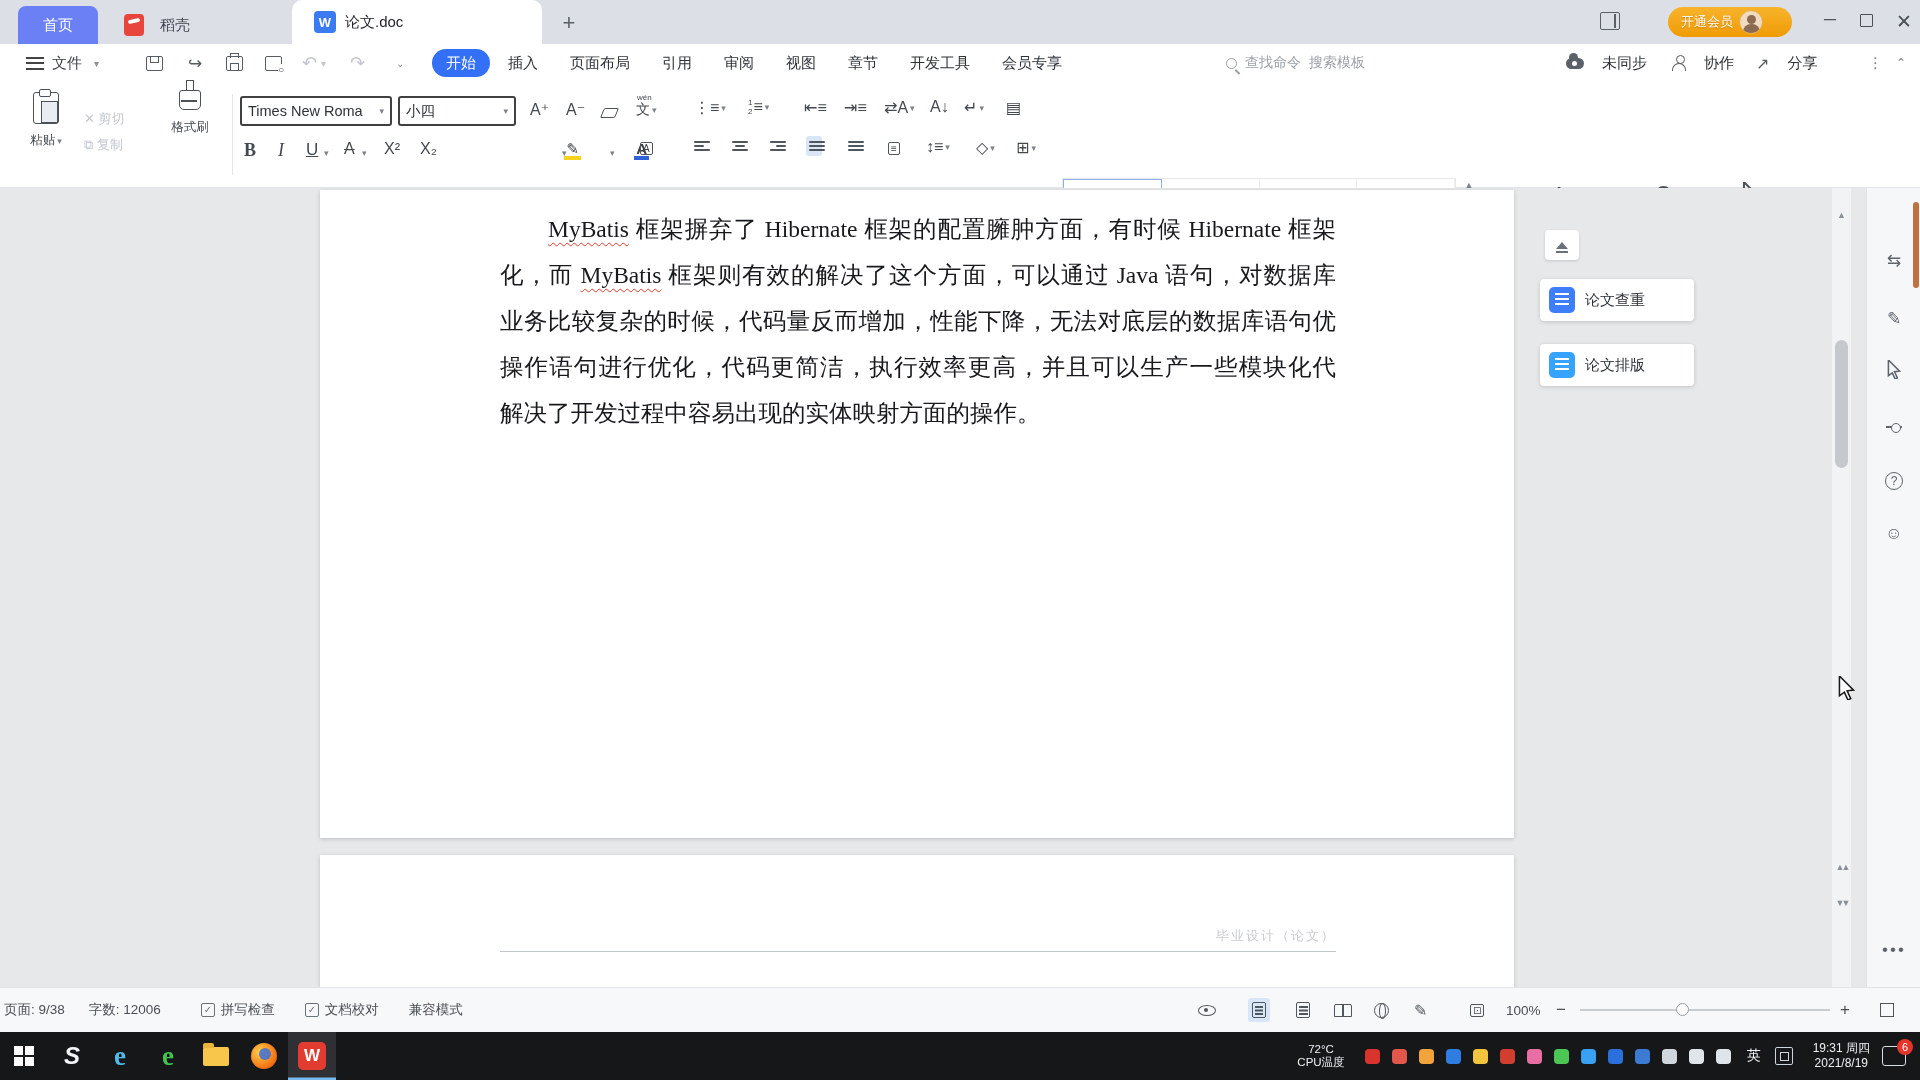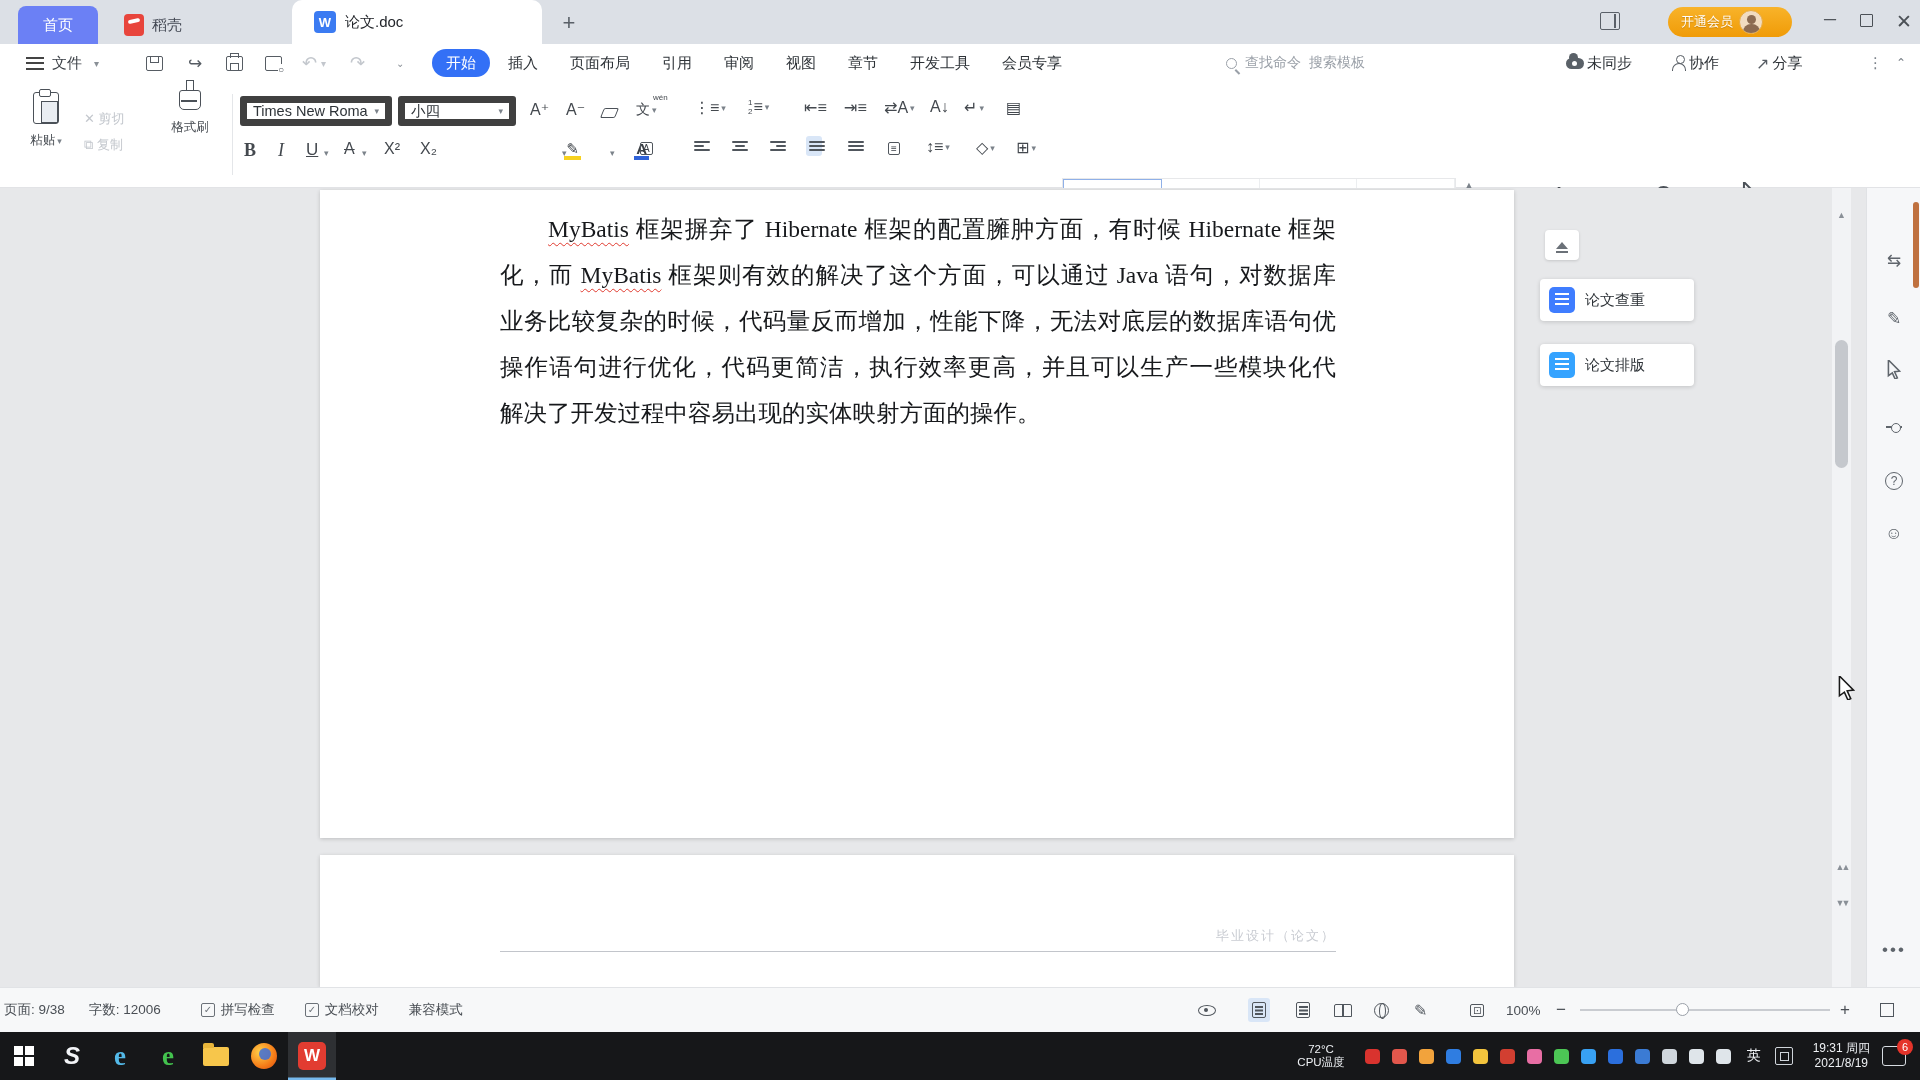--- a/index.html
+++ b/index.html
@@ -5,21 +5,21 @@
   * { margin:0; padding:0; box-sizing:border-box; }
   html,body { width:1920px; height:1080px; overflow:hidden; }
   body { font-family:"Liberation Sans","DejaVu Sans",sans-serif; color:#3a3f45; }
   .abs { position:absolute; }
   #app { position:relative; width:1920px; height:896px; background:#f0abfc; }
 
   
   #tabbar { position:absolute; left:0; top:0; width:1920px; height:44px; background:#dce0e6; }
   .tab-home { position:absolute; left:18px; top:6px; width:80px; height:38px; background:#6b80f5; color:#fff;
     border-radius:8px 8px 0 0; font-size:15px; display:flex; align-items:center; justify-content:center; }
-  .tab-docer { position:absolute; left:108px; top:6px; width:150px; height:38px; display:flex; align-items:center; gap:8px; padding-left:16px; font-size:15px; color:#3f4450; }
+  .tab-docer { position:absolute; left:108px; top:6px; width:150px; height:38px; display:flex; align-items:center; gap:16px; padding-left:16px; font-size:15px; color:#3f4450; }
   .docer-ic { width:20px; height:22px; background:#e8453c; border-radius:4px; position:relative; }
   .docer-ic::after { content:""; position:absolute; left:4px; top:5px; width:12px; height:4px; border-radius:3px; background:#fff; transform:rotate(-12deg); }
   .tab-doc { position:absolute; left:292px; top:0; width:250px; height:44px; background:#fff; border-radius:10px 10px 0 0;
     display:flex; align-items:center; gap:9px; padding-left:22px; font-size:15px; color:#23262b; }
   .wps-ic { width:22px; height:22px; background:#3b7bf2; border-radius:4px; color:#fff; font-size:13px; font-weight:bold; display:flex; align-items:center; justify-content:center; }
   .tab-add { position:absolute; left:556px; top:10px; font-size:22px; color:#5a6068; width:26px; text-align:center; }
   .layout-btn { position:absolute; left:1600px; top:12px; width:20px; height:18px; border:1.6px solid #5a6068; border-radius:2px; }
   .layout-btn::after { content:""; position:absolute; right:3px; top:1px; bottom:1px; width:1.6px; background:#5a6068; }
   .gold-pill { position:absolute; left:1668px; top:7px; width:124px; height:30px; border-radius:15px;
     background:linear-gradient(#f8b32a,#f09b07); display:flex; align-items:center; padding-left:13px; gap:6px; }
@@ -47,37 +47,37 @@
   .menu-tab.active { background:#3370f6; color:#fff; }
   .srch { color:#9aa0a8; font-size:14px; display:flex; align-items:center; gap:8px; }
   .mag { width:11px; height:11px; border:1.7px solid #9aa0a8; border-radius:50%; position:relative; }
   .mag::after { content:""; position:absolute; left:9px; top:10px; width:6px; height:1.7px; background:#9aa0a8; transform:rotate(45deg); transform-origin:0 0; }
   .ic-cloud { width:18px; height:11px; background:#5a6168; border-radius:6px; position:relative; }
   .ic-cloud::before { content:""; position:absolute; left:3px; top:-5px; width:9px; height:9px; border-radius:50%; background:#5a6168; }
   .ic-cloud::after { content:""; position:absolute; left:6px; top:3px; width:5px; height:5px; border-radius:50%; background:#fff; }
   .ic-person { width:14px; height:16px; position:relative; }
   .ic-person::before { content:""; position:absolute; left:3.5px; top:0; width:7px; height:7px; border:1.6px solid #565c63; border-radius:50%; }
   .ic-person::after { content:""; position:absolute; left:0; top:8px; width:12px; height:7px; border:1.6px solid #565c63; border-bottom:none; border-radius:7px 7px 0 0; }
-  .mtext { margin-left:3px; color:#2e3338; }
+  .mtext { margin-left:18px; color:#2e3338; }
 
   
   #toolbar { position:absolute; left:0; top:82px; width:1920px; height:106px; background:#fff; border-bottom:1px solid #e2e3e6; font-size:13px; }
   .tlabel { font-size:12.5px; color:#44494f; }
   .ic-clip { width:26px; height:32px; border:1.8px solid #4b5158; border-radius:3px; position:relative; }
   .ic-clip::before { content:""; position:absolute; left:5px; top:-4px; width:10px; height:6px; background:#fff; border:1.8px solid #4b5158; border-radius:2px; }
   .ic-clip::after { content:""; position:absolute; left:7px; top:8px; width:15px; height:20px; background:#e9edf2; border:1.6px solid #4b5158; }
   .ic-brush { width:22px; height:20px; border:1.8px solid #4b5158; border-radius:3px 3px 5px 5px; position:relative; margin-top:10px; }
   .ic-brush::before { content:""; position:absolute; left:6px; top:-11px; width:6px; height:10px; border:1.8px solid #4b5158; border-bottom:none; }
   .ic-brush::after { content:""; position:absolute; left:1px; top:9px; width:16px; height:1.8px; background:#4b5158; }
-  .fontbox { border:7px solid #404040; border-radius:3px; height:30px; display:flex; align-items:center; padding:0 6px; color:#2e3338; font-size:14.5px; justify-content:space-between; }
+  .fontbox { border:2px solid #404040; border-radius:3px; height:30px; display:flex; align-items:center; padding:0 6px; color:#2e3338; font-size:14.5px; justify-content:space-between; }
   .tbi { color:#44494f; font-size:16px; display:inline-flex; align-items:center; justify-content:center; }
   .dArr { font-size:9px; color:#7b828a; margin-left:2px; }
   .ic-eraser { width:15px; height:10px; border:1.7px solid #4b5158; border-radius:2px; transform:skewX(-22deg); }
   .wen { position:relative; font-size:14px; }
-  .wen i { position:absolute; left:1px; top:-8px; font-size:8px; font-style:normal; color:#44494f;margin-left:16px; }
+  .wen i { position:absolute; left:1px; top:-8px; font-size:8px; font-style:normal; color:#44494f; }
   .al { display:inline-flex; flex-direction:column; gap:2.5px; width:16px; padding:3px 0; }
   .al i { height:1.7px; background:#50565d; width:16px; border-radius:1px; }
   .al.l i:nth-child(even){ width:10px; }
   .al.c i:nth-child(even){ width:10px; align-self:center; }
   .al.r i:nth-child(even){ width:10px; align-self:flex-end; }
   .btn-on { background:#d9e6f7; border-radius:3px; }
   .colorA { position:relative; font-size:15px; font-weight:bold; color:#3a3f45; padding:0 2px; }
   .colorA::after { content:""; position:absolute; left:0; right:0; bottom:-3px; height:4px; }
   .colorA.hl::after { background:#f7d11e; }
   .colorA.fc::after { background:#2f62d8; }

